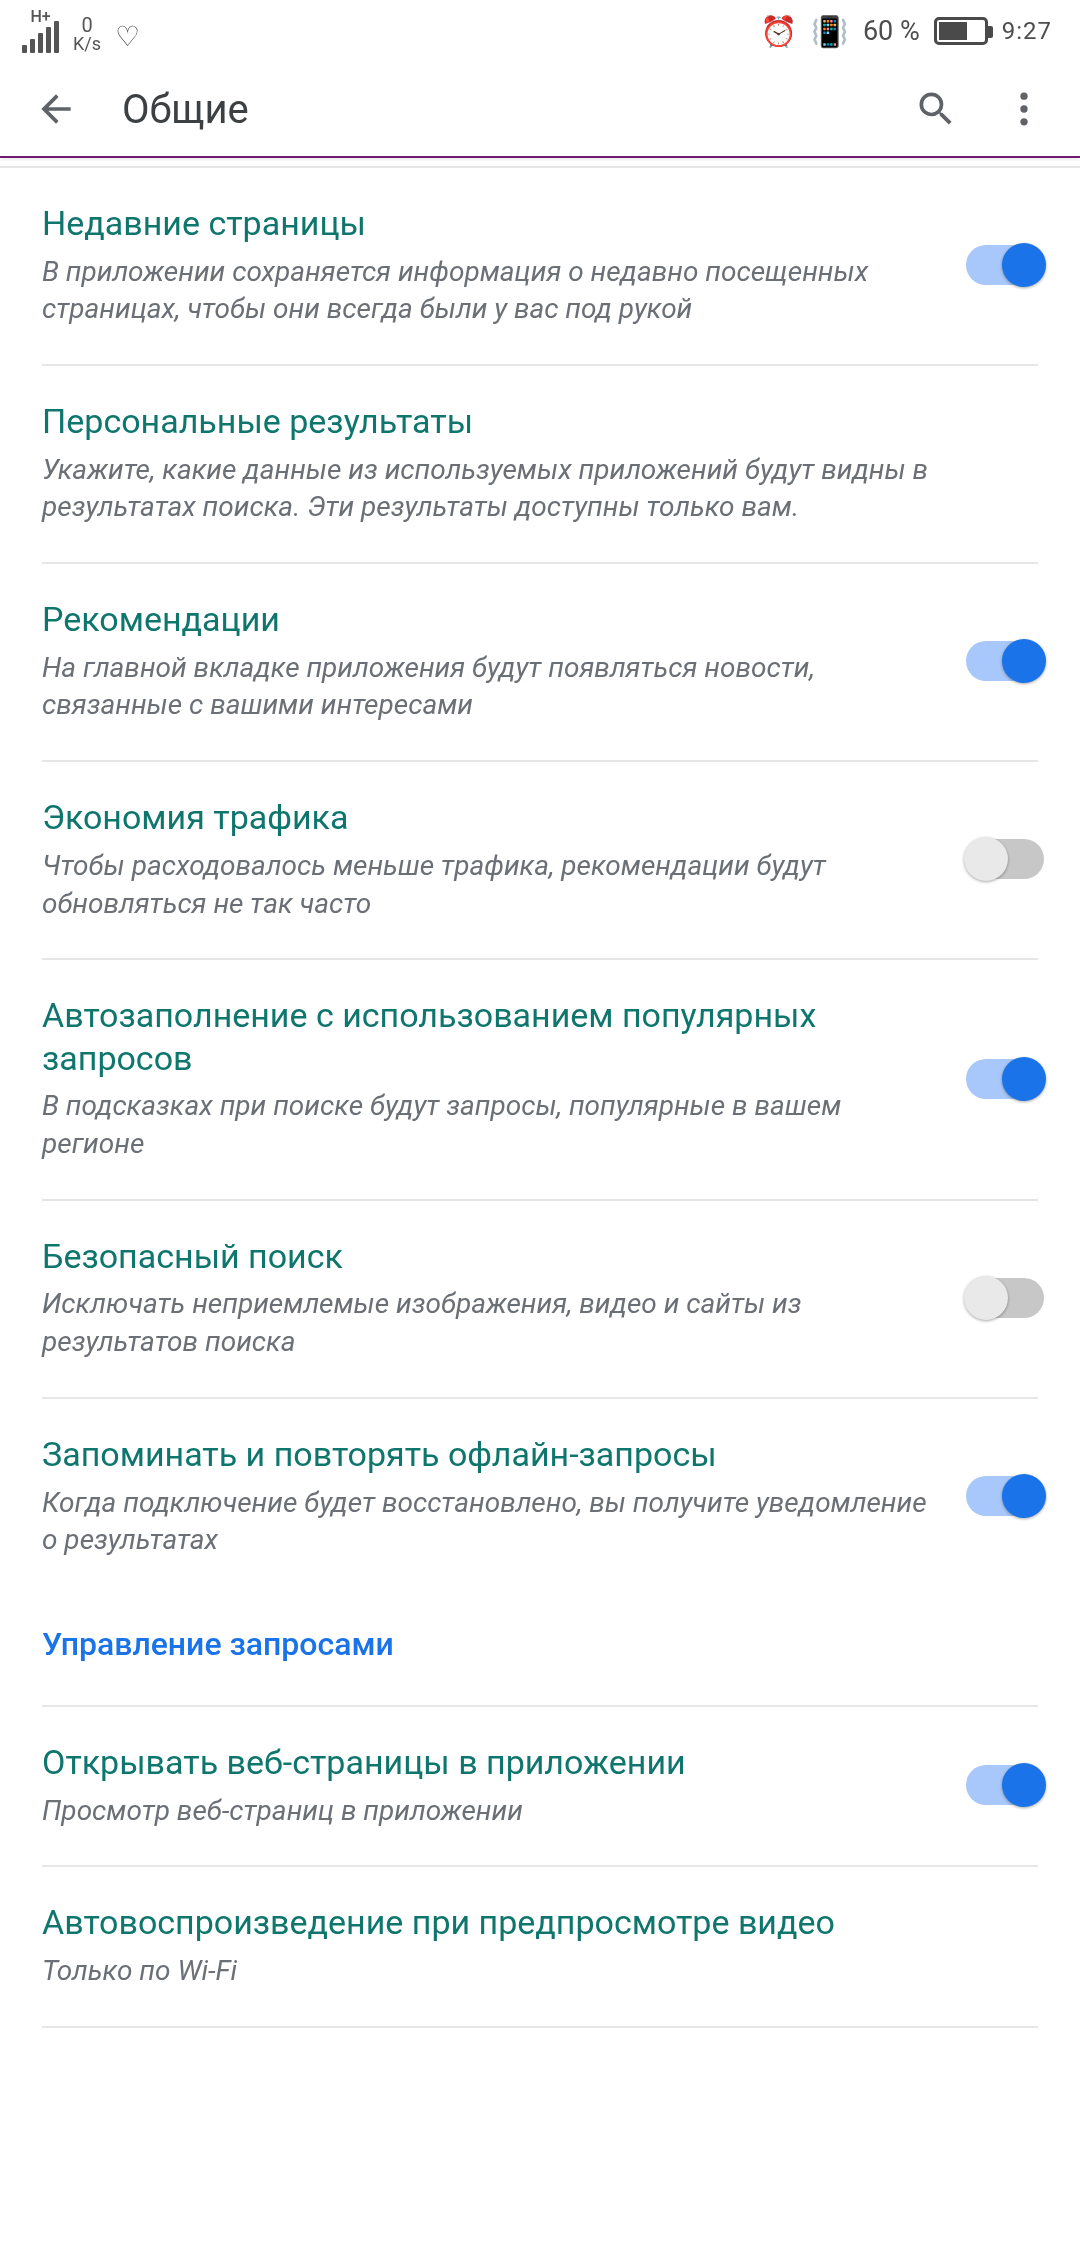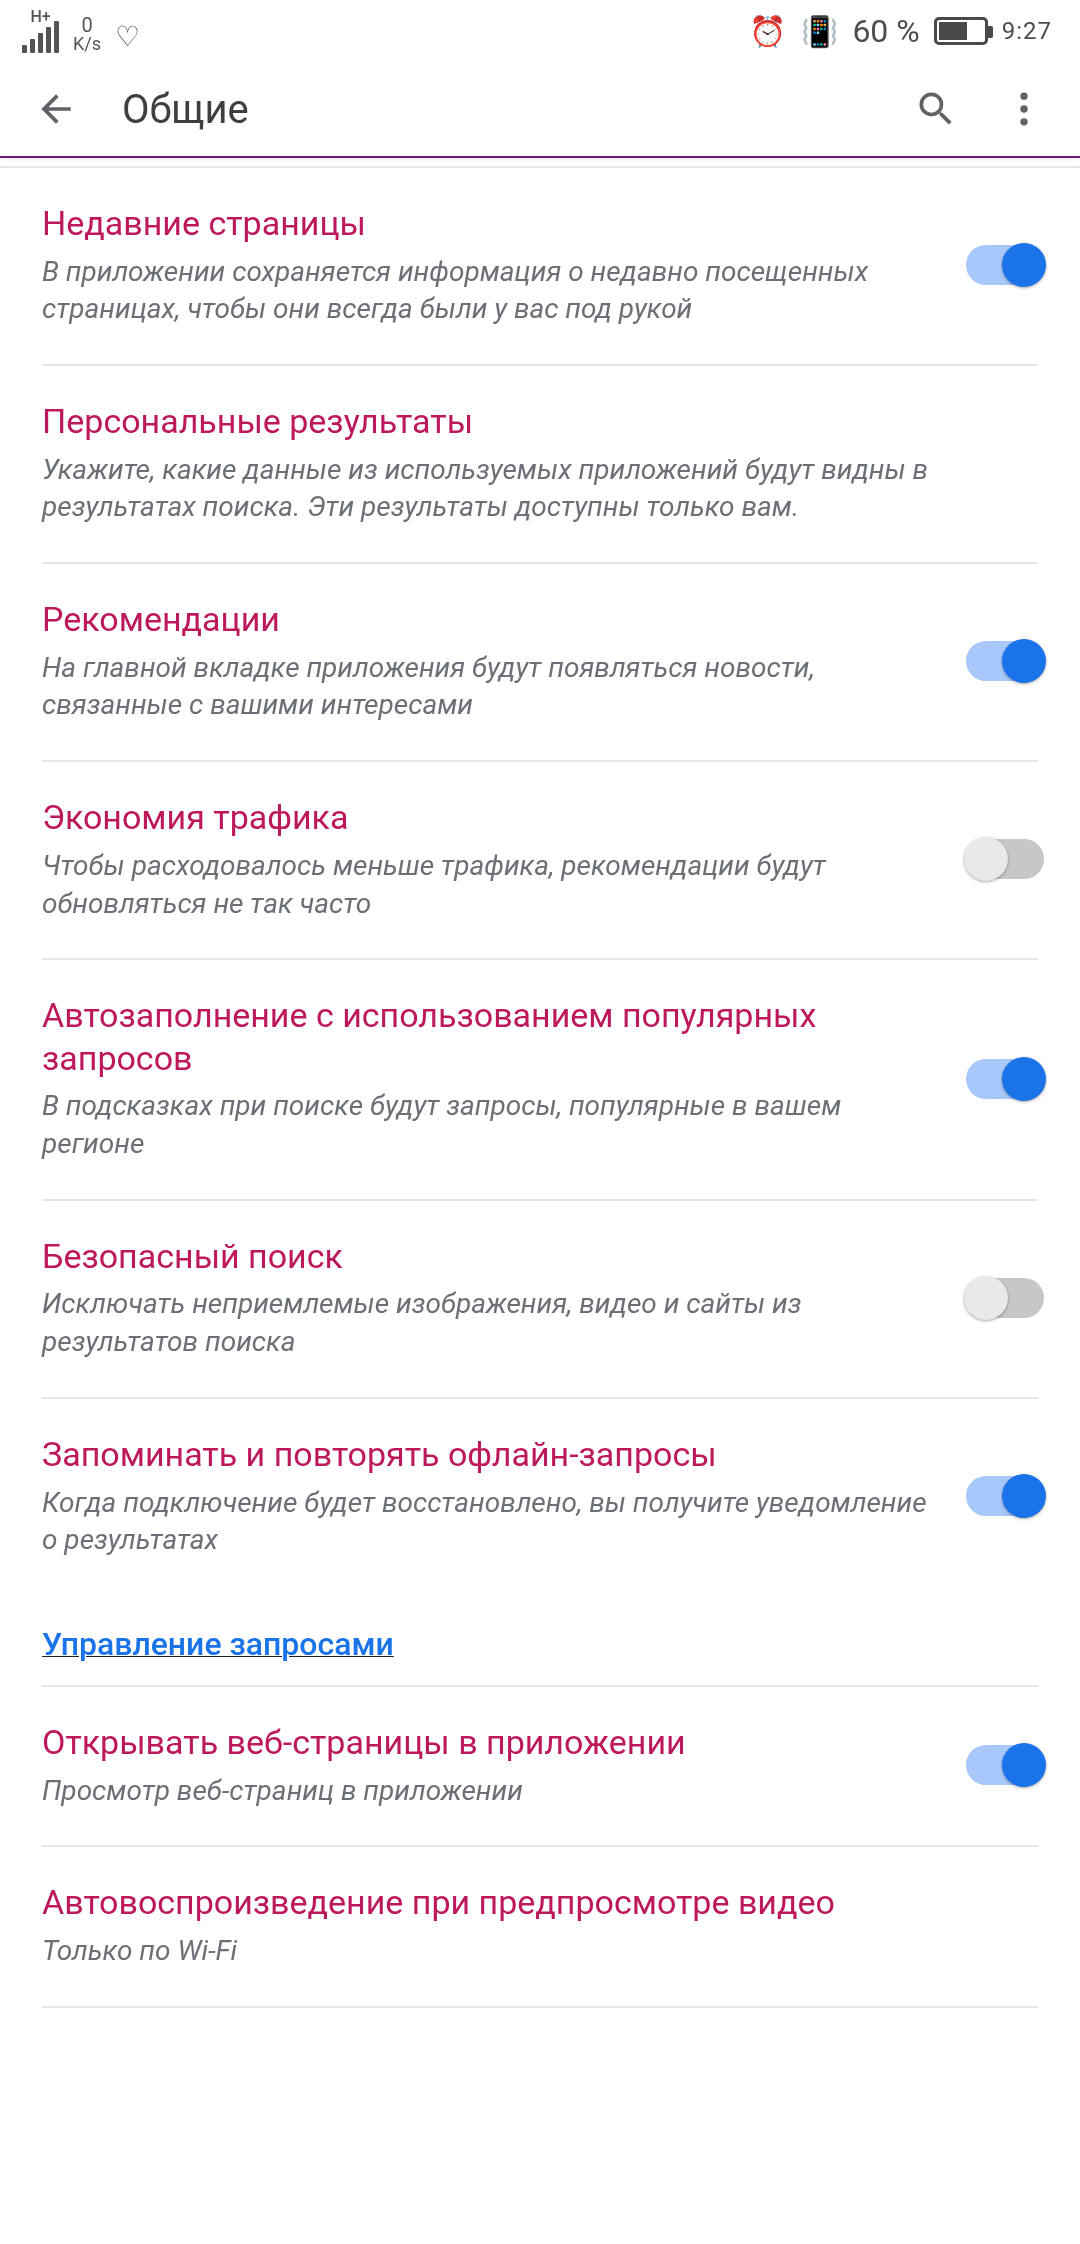--- a/index.html
+++ b/index.html
@@ -20,37 +20,37 @@
   .rate .top{font-size:20px;} .rate .bot{font-size:18px;}
   .heart { font-size:28px; color:#555; }
 
   .alarm { font-size:30px; }
   .vibrate { font-size:30px; }
   .batt-wrap { display:inline-flex; align-items:center; gap:6px;}
   .batt { width: 54px; height: 28px; border: 3px solid #4a4a4a; border-radius: 5px; position: relative; }
   .batt::after { content:""; position:absolute; right:-8px; top:6px; width:6px; height:12px; background:#4a4a4a; border-radius:0 2px 2px 0;}
   .batt .fill { position:absolute; left:2px; top:2px; bottom:2px; width:58%; background:#4a4a4a; }
   .clock { font-size:24px; letter-spacing:1px;}
-  .pct   { font-size:32px; }
+  .pct   { font-size:27px; }
 
   
   .app-bar { height: 96px; display:flex; align-items:center; padding: 0 12px; border-bottom: 2px solid #701a75; box-shadow: 0 2px 3px rgba(0,0,0,.08); }
   .icon-btn { width: 88px; height: 88px; display:flex; align-items:center; justify-content:center; border-radius:50%; }
   .app-title { flex:1; font-size:40px; font-weight:400; color:#3c4043; padding-left: 22px;}
   .arrow-back svg, .search svg, .more svg { width:44px; height:44px; fill:#5f6368; }
 
   
   .content { padding: 0 0 40px 0; }
   .row { display:flex; align-items:center; padding: 34px 36px 36px 42px; gap: 26px; }
   .row .txt { flex:1; min-width:0; }
-  .row .title { font-size:34px; color:#be185d; line-height:1.25; }
+  .row .title { font-size:34px; color:#0f766e; line-height:1.25; }
   .row .sub   { font-size:28px; color:#6b6f76; line-height:1.35; margin-top:8px;font-style:italic; }
   .divider { height:2px; background:#e6e6e6; margin: 0 42px; }
 
-  .link-row { padding: 30px 42px 22px; text-decoration: underline; }
+  .link-row { padding: 30px 42px 42px; }
   .link { font-size:32px; color:#1a73e8; font-weight:500;}
 
   
   .toggle { width: 78px; height: 40px; position: relative; flex: 0 0 78px; }
   .track { position:absolute; inset:0; border-radius: 20px; background:#c7c7c7; }
   .thumb { position:absolute; top:-2px; width:44px; height:44px; border-radius:50%; background:#e9e9e9; box-shadow: 0 1px 3px rgba(0,0,0,.35); }
   .toggle.off .thumb { left:-2px; }
   .toggle.on .track { background:#a8c7fa; }
   .toggle.on .thumb { right:-2px; left:auto; background:#1a73e8; }
 

